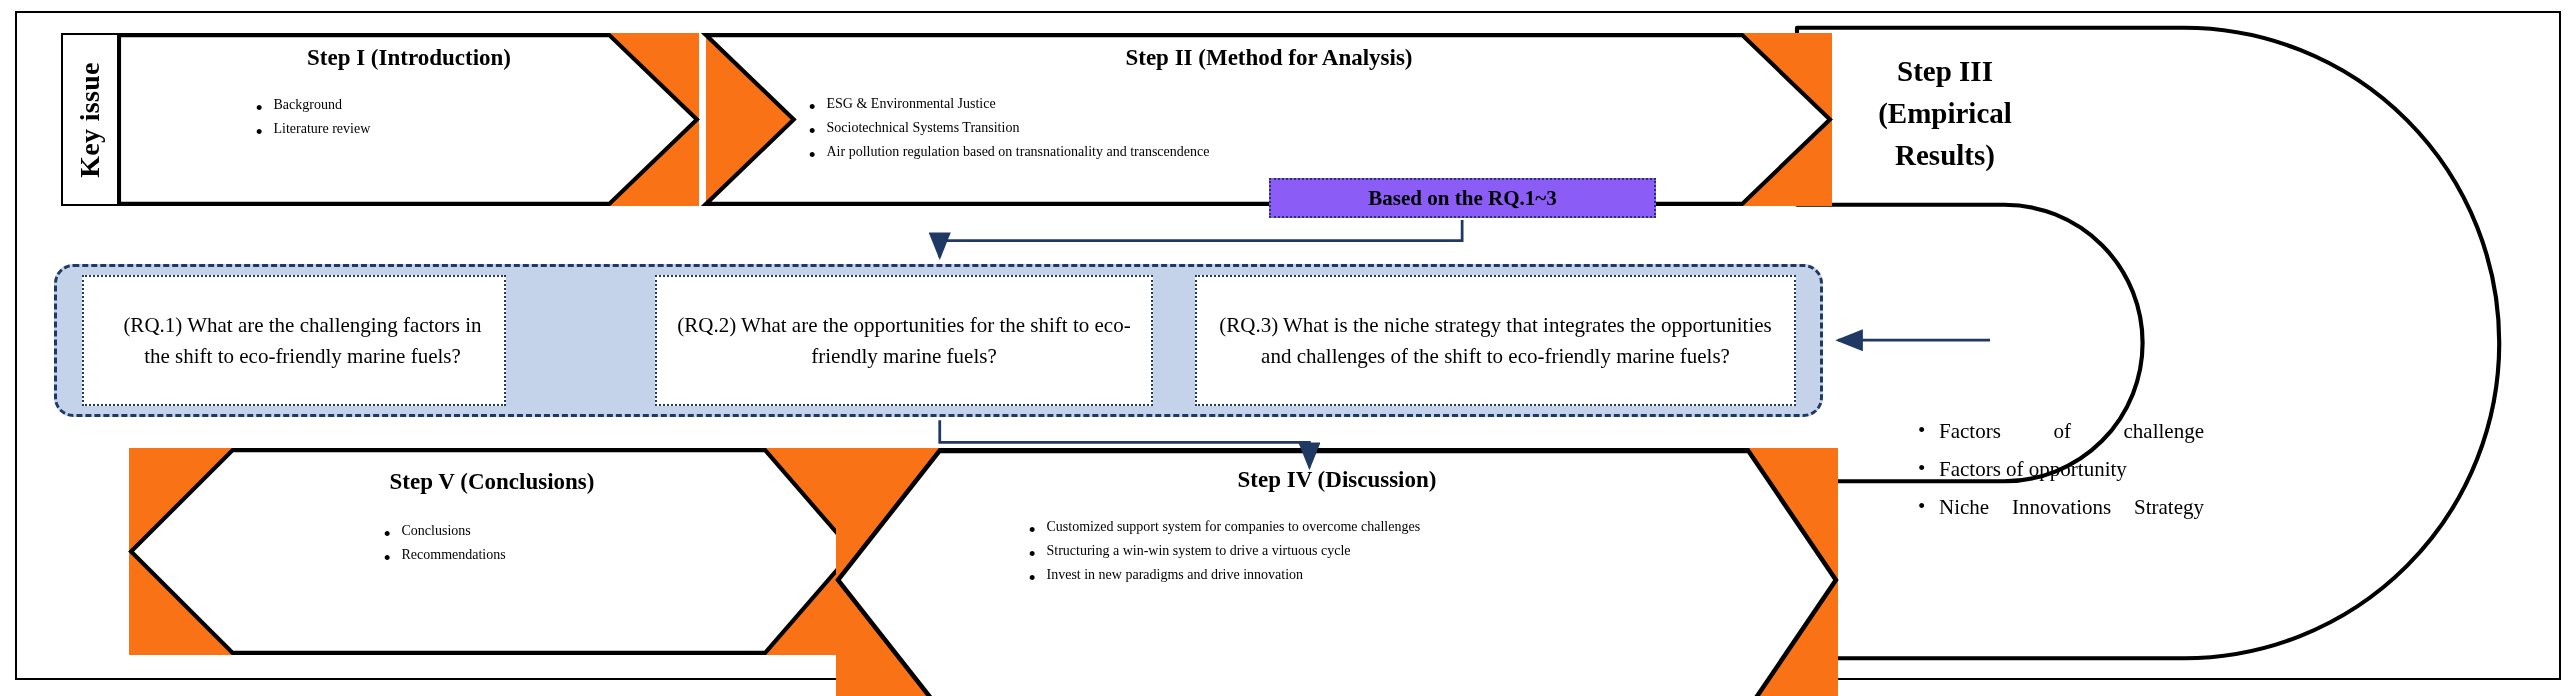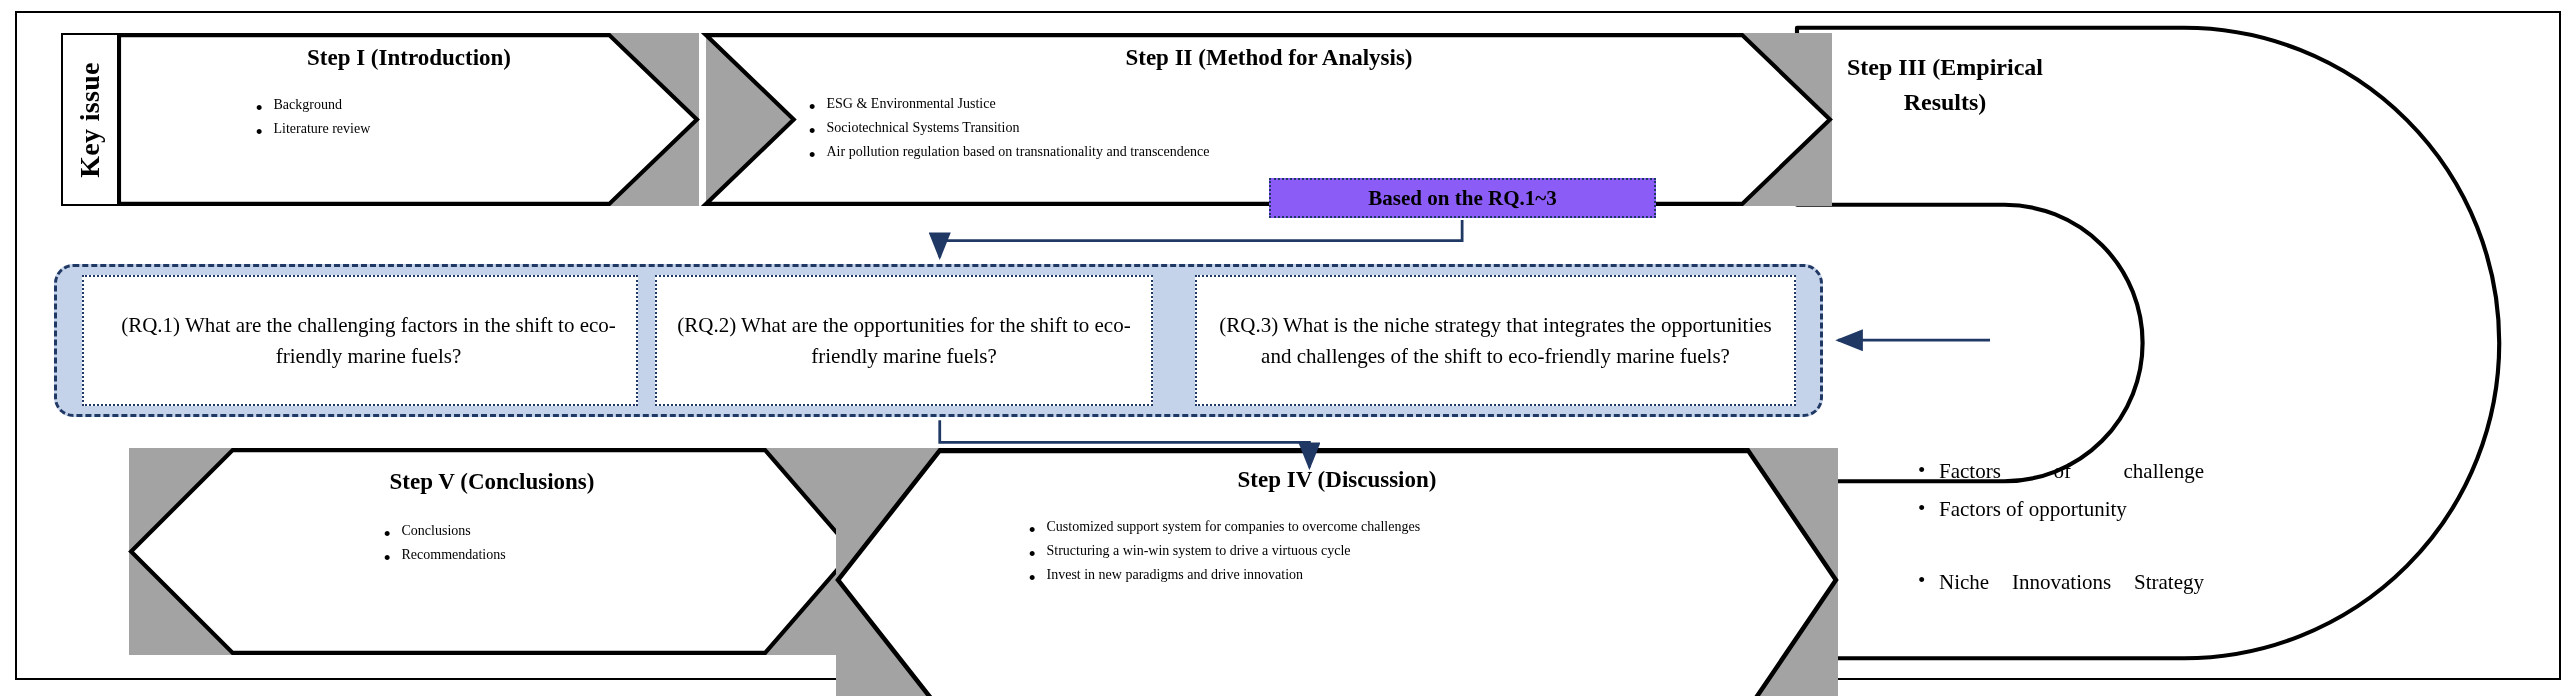--- a/index.html
+++ b/index.html
@@ -46,21 +46,21 @@
     transform: translate(-50%, -50%) rotate(-90deg);
     white-space: nowrap;
     font-size: 28px;
     font-weight: bold;
     letter-spacing: 0.3px;
   }
   
   .chev {
     position: absolute;
     box-sizing: border-box;
-    background: #a3a3a3;
+    background: #f97316;
     z-index: 5;
   }
   .chev svg {
     position: absolute;
     left: 0;
     top: 0;
     width: 100%;
     height: 100%;
     overflow: visible;
   }
@@ -115,21 +115,21 @@
     left: 0; top: 0;
     width: 100%; height: 100%;
     overflow: visible;
   }
   .step3-title {
     position: absolute;
     left: 1831px;
     top: 50px;
     width: 228px;
     text-align: center;
-    font-size: 24px;
+    font-size: 29px;
     font-weight: bold;
     line-height: 1.45;
     z-index: 6;
   }
   .step3-bullets {
     position: absolute;
     left: 1914px;
     top: 415px;
     width: 290px;
     z-index: 6;
@@ -140,21 +140,21 @@
     position: relative;
     padding-left: 25px;
     margin-bottom: 5.5px;
   }
   .step3-bullets li:before {
     content: "\2022";
     position: absolute;
     left: 4.1px;
     top: -1.4px;
   }
-  .justified { text-align: justify; text-align-last: justify; margin-top: 40px; }
+  .justified { text-align: justify; text-align-last: justify; }
 
   
   .rq-band {
     position: absolute;
     left: 54px;
     top: 264px;
     width: 1769px;
     height: 153px;
     border: 3.5px dashed #1f3864;
     border-radius: 19.3px;
@@ -174,21 +174,21 @@
     align-items: center;
     justify-content: center;
     padding: 2.8px 7px;
   }
   .rq-box p {
     margin: 0;
     text-align: center;
     font-size: 21px;
     line-height: 1.45;
   }
-  #rq1 { left: 82px; width: 556px; padding-left: 24px; }
+  #rq1 { left: 82px; width: 424px; padding-left: 24px; }
   #rq2 { left: 655px; width: 498px; }
   #rq3 { left: 1195px; width: 601px; }
 
   
   .rq-note {
     position: absolute;
     left: 1269px;
     top: 178px;
     width: 387px;
     height: 40px;

